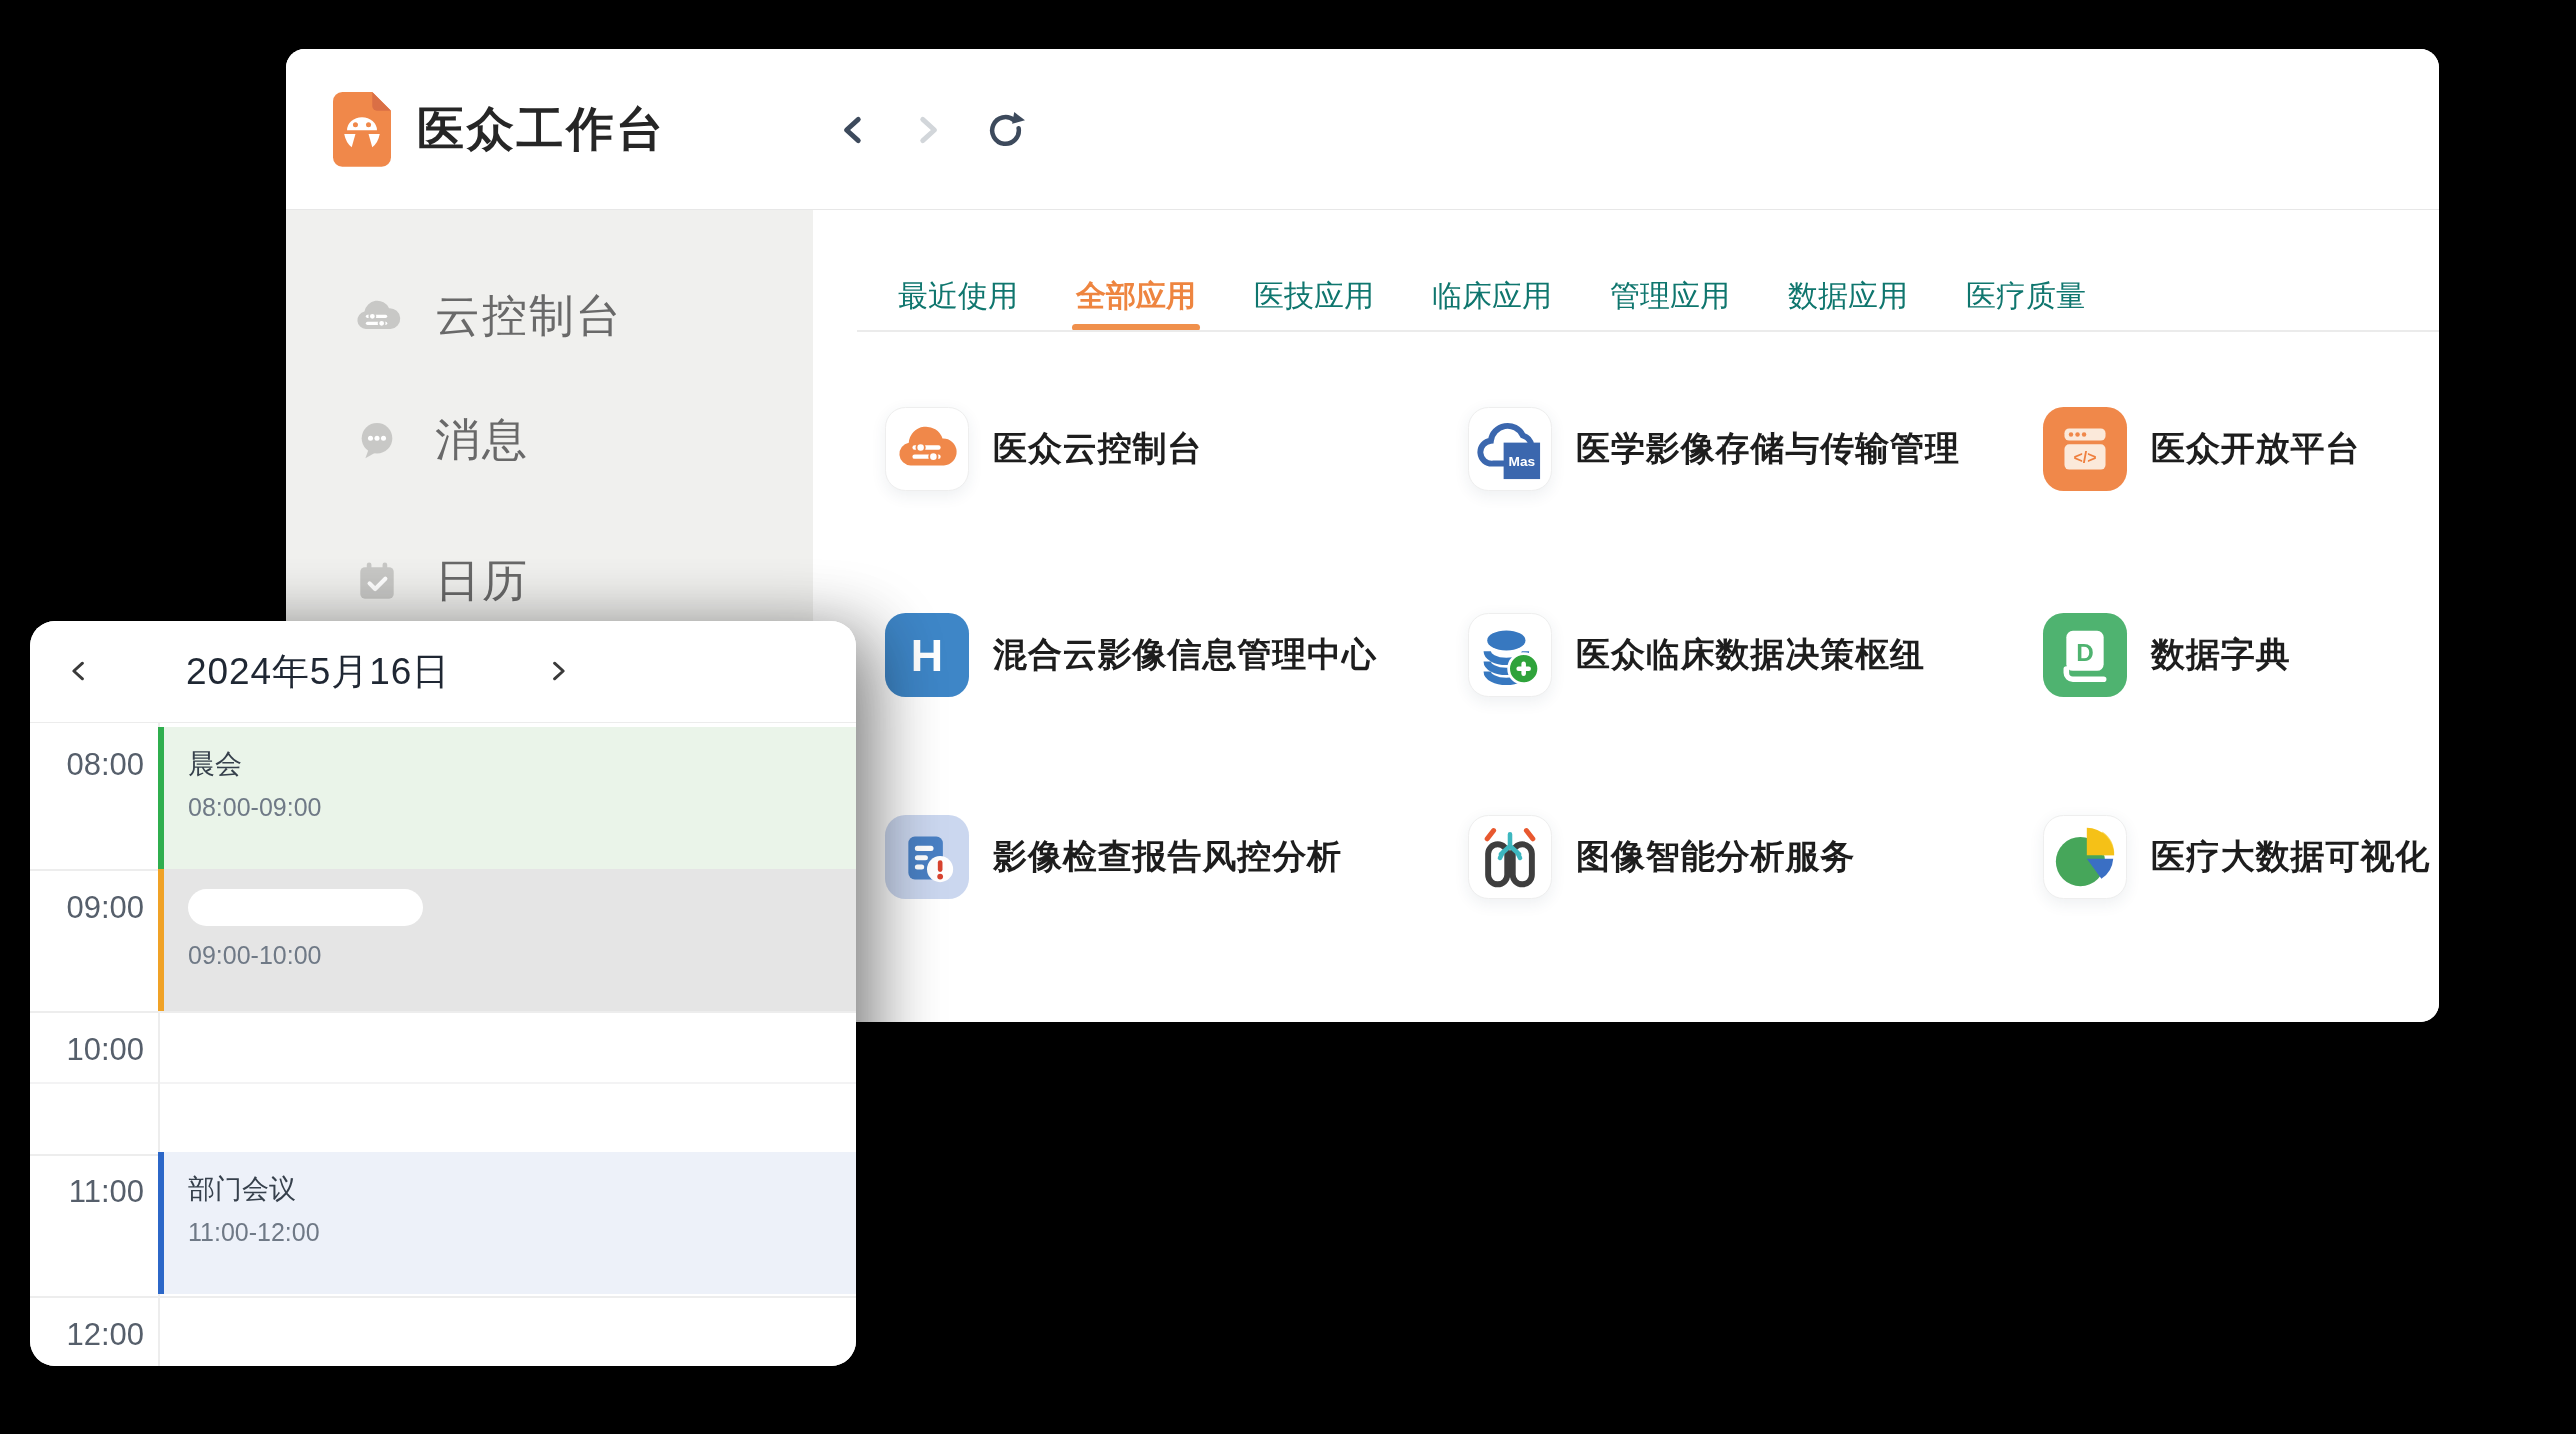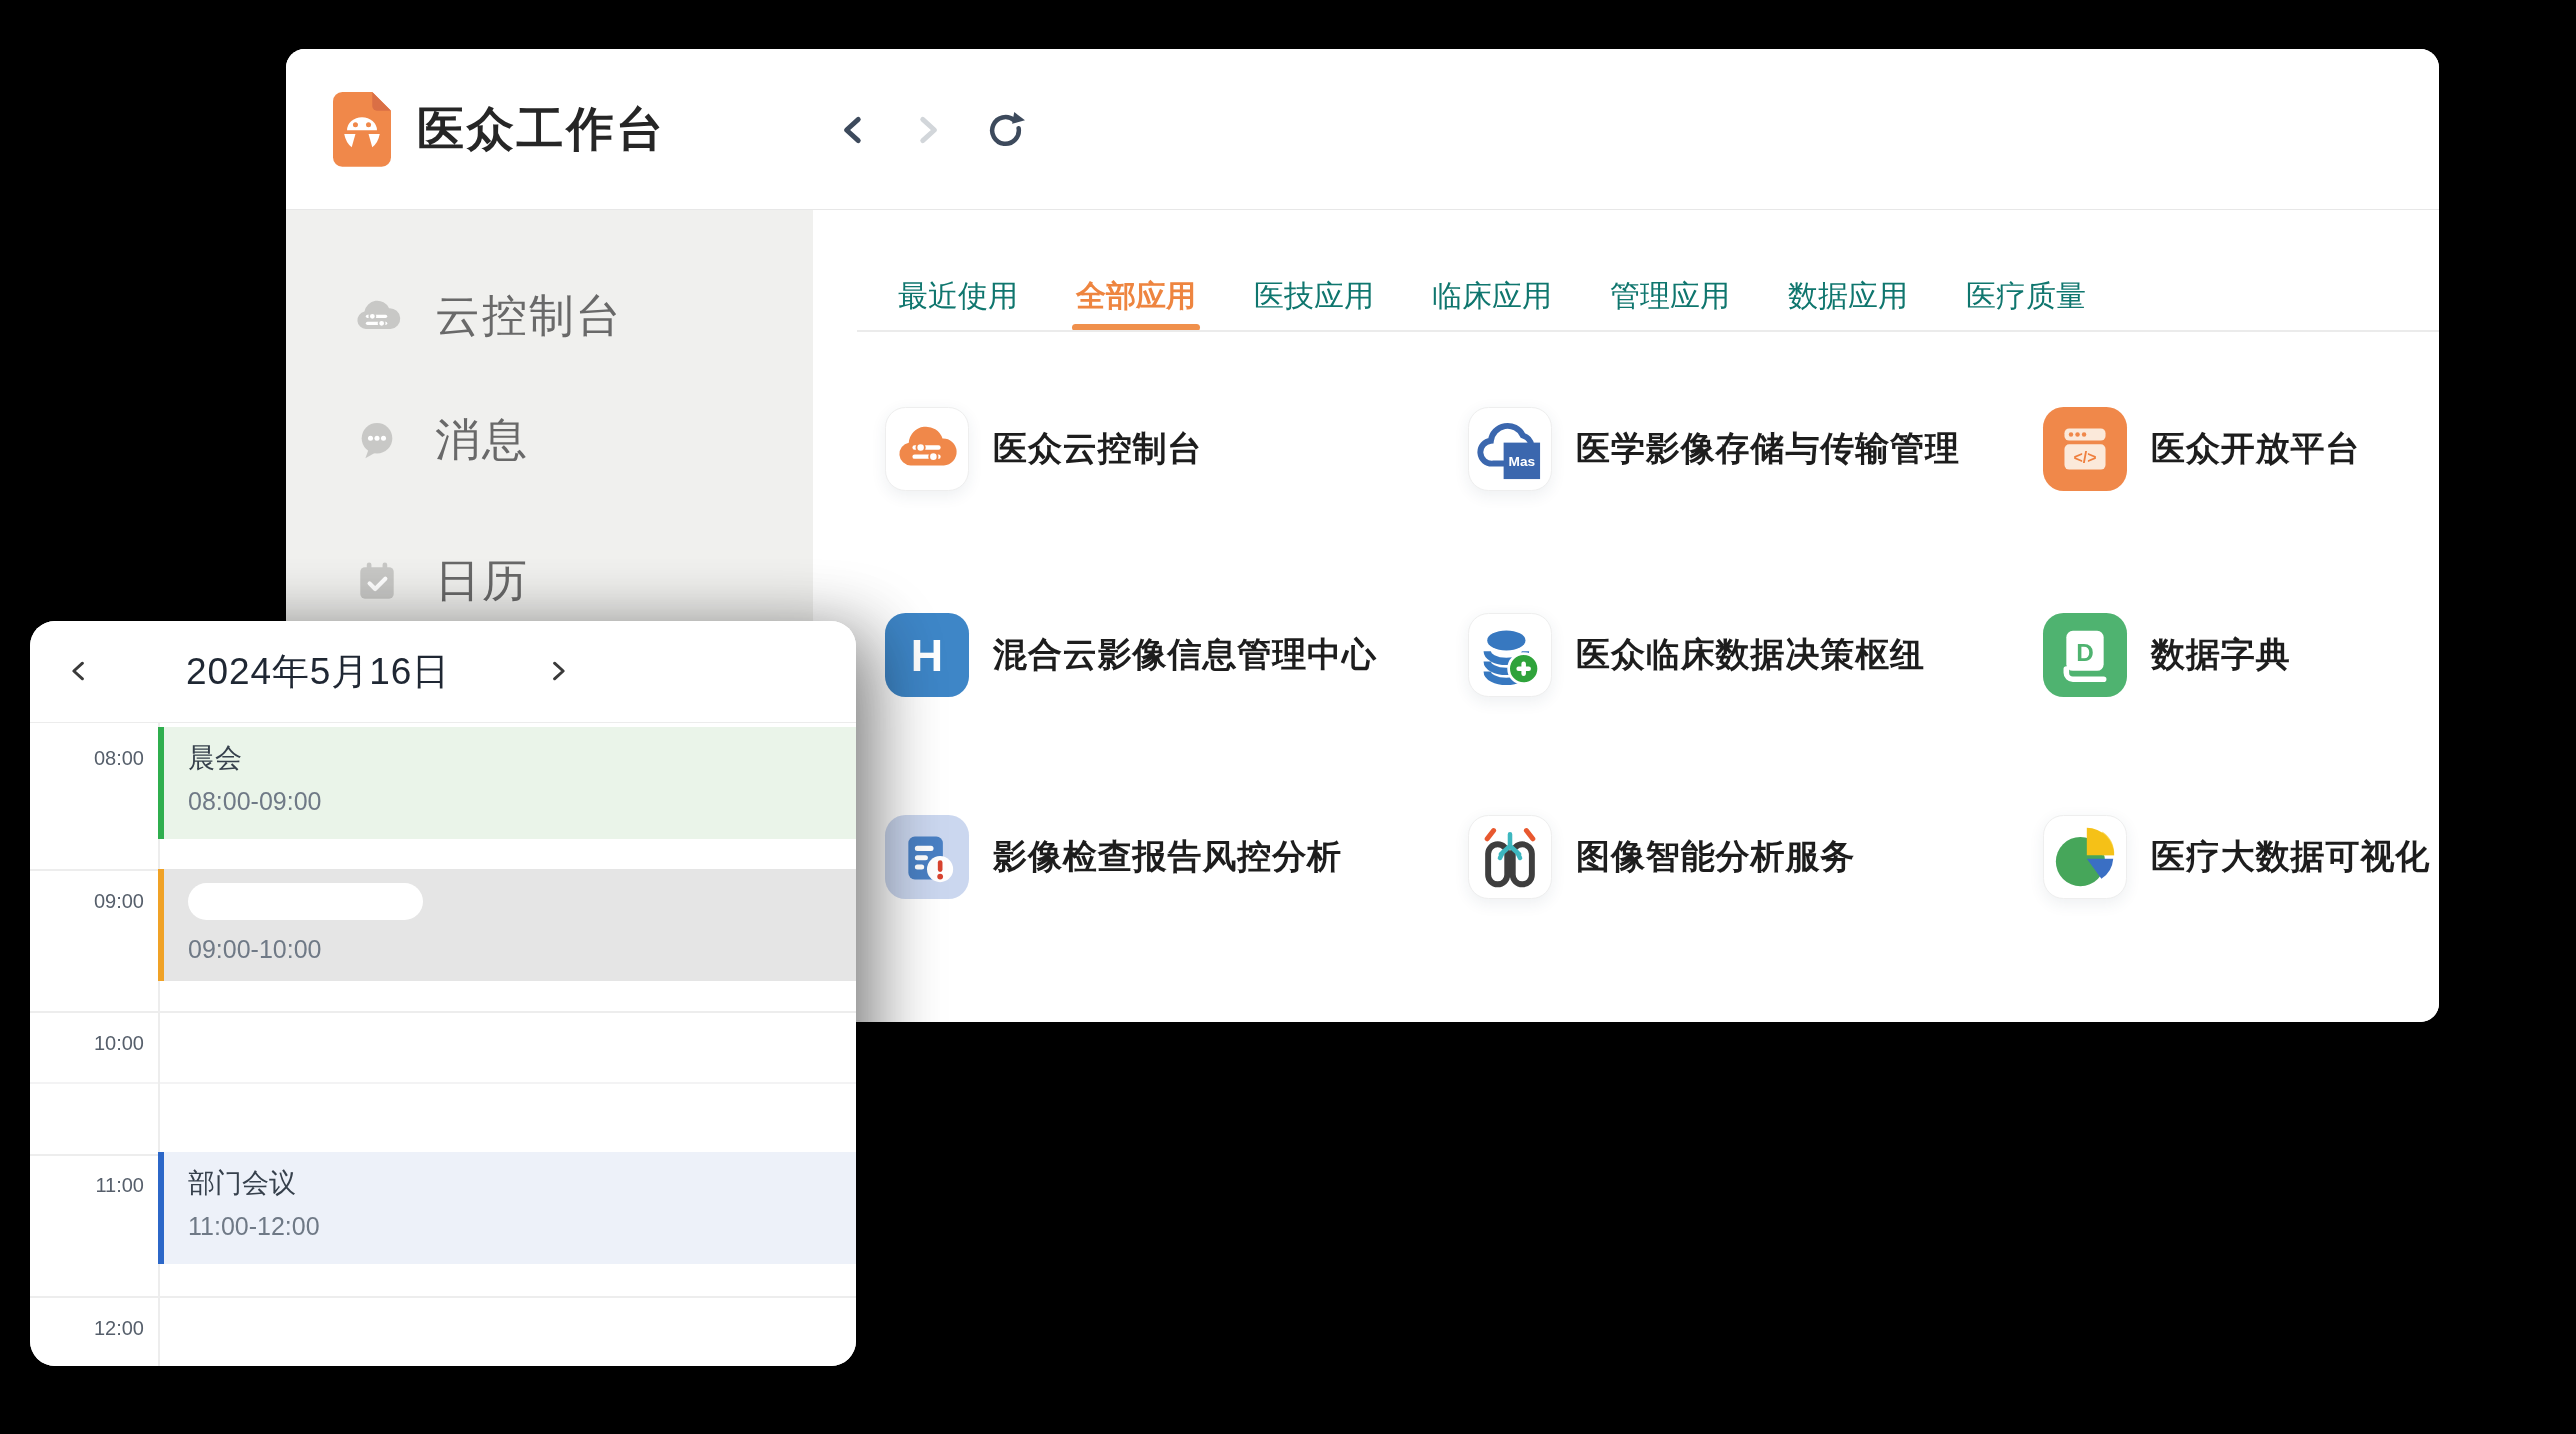--- a/index.html
+++ b/index.html
@@ -57,24 +57,24 @@
      display:flex; align-items:center; justify-content:center; cursor:pointer; }
   .cal-prev { left:24px; } .cal-next { left:503px; }
   .cal-date { position:absolute; left:102px; top:0; width:372px; height:101px; display:flex;
      align-items:center; justify-content:center; font-size:37px; font-weight:500; color:#1f2733; letter-spacing:0.9px; }
 
   .cal-grid { position:absolute; top:102px; left:0; right:0; bottom:0; background:#fff; }
   .gutter-divider { position:absolute; left:128px; top:0; bottom:0; width:1.9px; background:#ededed; }
   .hour-line { position:absolute; left:0; right:0; height:1.9px; background:#ededed; }
   .hl-2 { top:146px; } .hl-3 { top:288px; } .hl-4 { top:431px; } .hl-5 { top:573px; }
   .half-line { position:absolute; left:0; right:0; top:359px; height:1.9px; background:#f3f3f4; }
-  .time-label { position:absolute; left:0; width:114px; text-align:right; font-size:20px; color:#565f6b; }
+  .time-label { position:absolute; left:0; width:114px; text-align:right; font-size:31px; color:#565f6b; }
   .tl-0 { top:24px; } .tl-1 { top:167px; } .tl-2 { top:309px; } .tl-3 { top:451px; } .tl-4 { top:594px; }
 
-  .cal-event { position:absolute; left:128px; right:0; height:112px; padding:14px 0 0 24px; cursor:pointer; }
+  .cal-event { position:absolute; left:128px; right:0; height:142px; padding:20px 0 0 24px; cursor:pointer; }
   .ev-0 { top:3.7px;   background:#eaf4e9; border-left:6.5px solid #2fae4e; }
   .ev-1 { top:146px; background:#e5e5e5; border-left:6.5px solid #f0a226; }
   .ev-2 { top:429px; background:#edf1f9; border-left:6.5px solid #2c67c8; }
   .ev-title { font-size:27px; font-weight:500; color:#36404c; line-height:35px; }
   .ev-time { margin-top:9.3px; font-size:25px; color:#6f7986; line-height:32px; }
   .ev-pill { width:235px; height:37px; border-radius:18.6px; background:#fff; }
   .ev-1 .ev-time { margin-top:13px; }
 </style>
 </head>
 <body>

